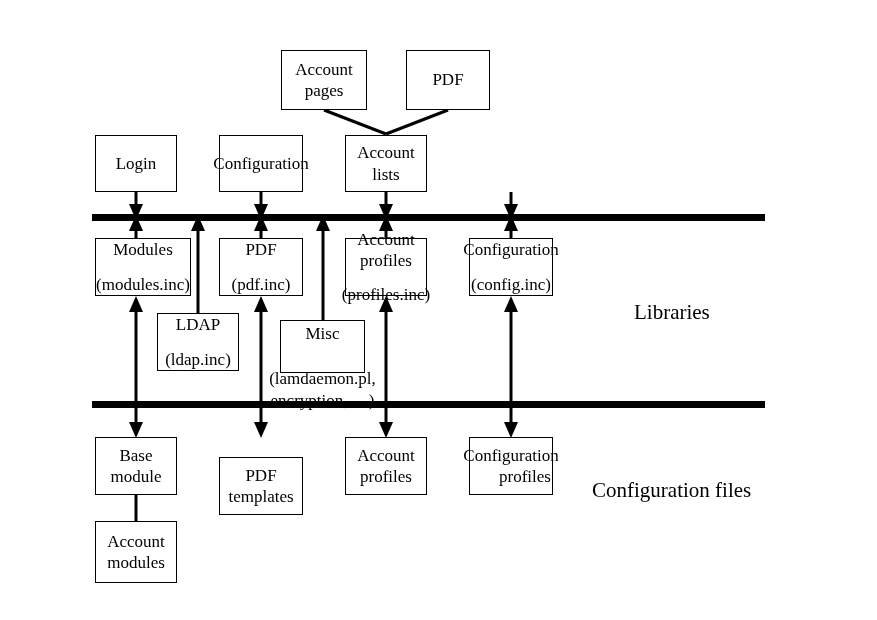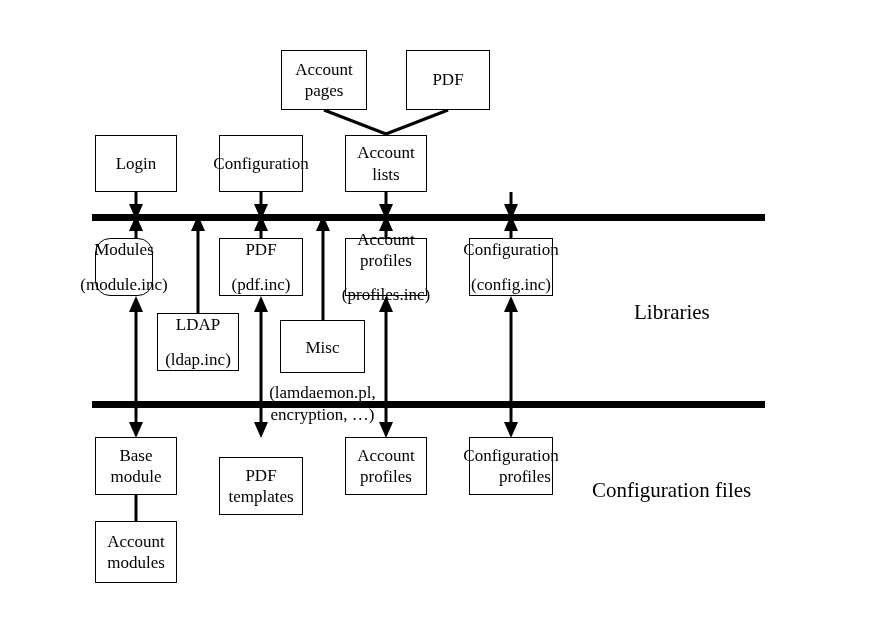--- a/index.html
+++ b/index.html
@@ -39,21 +39,21 @@
     text-align: center;
     font-size: 17px;
     line-height: 1.25;
     z-index: 3;
   }
   .node .line1 { display: block; }
   .node .line2 { display: block; margin-top: 13px; }
   .node.two-line-tight .line2 { margin-top: 0px; margin-left: 28px; }
   .node.label-top {
     justify-content: flex-start;
-    padding-top: 16px;
+    padding-top: 2px;
   }
   .node.label-top .line2 {
     margin-top: 24px;
     white-space: pre-line;
     text-align: center;
   }
   .section-label {
     position: absolute;
     font-size: 21px;
     color: #000000;
@@ -173,23 +173,23 @@
 
   <div class="node" style="left:219px; top:135px; width:84px; height:57px;">
     <span class="line1">Configuration</span>
   </div>
 
   <div class="node" style="left:345px; top:135px; width:82px; height:57px;">
     <span class="line1">Account lists</span>
   </div>
 
 
-  <div class="node" style="left:95px; top:238px; width:58px; height:58px;border-radius:15px;">
+  <div class="node" style="left:95px; top:238px; width:96px; height:58px;">
     <span class="line1">Modules</span>
-    <span class="line2">(module.inc)</span>
+    <span class="line2">(modules.inc)</span>
   </div>
 
   <div class="node" style="left:219px; top:238px; width:84px; height:58px;">
     <span class="line1">PDF</span>
     <span class="line2">(pdf.inc)</span>
   </div>
 
   <div class="node" style="left:345px; top:238px; width:82px; height:58px;">
     <span class="line1">Account profiles</span>
     <span class="line2">(profiles.inc)</span>

